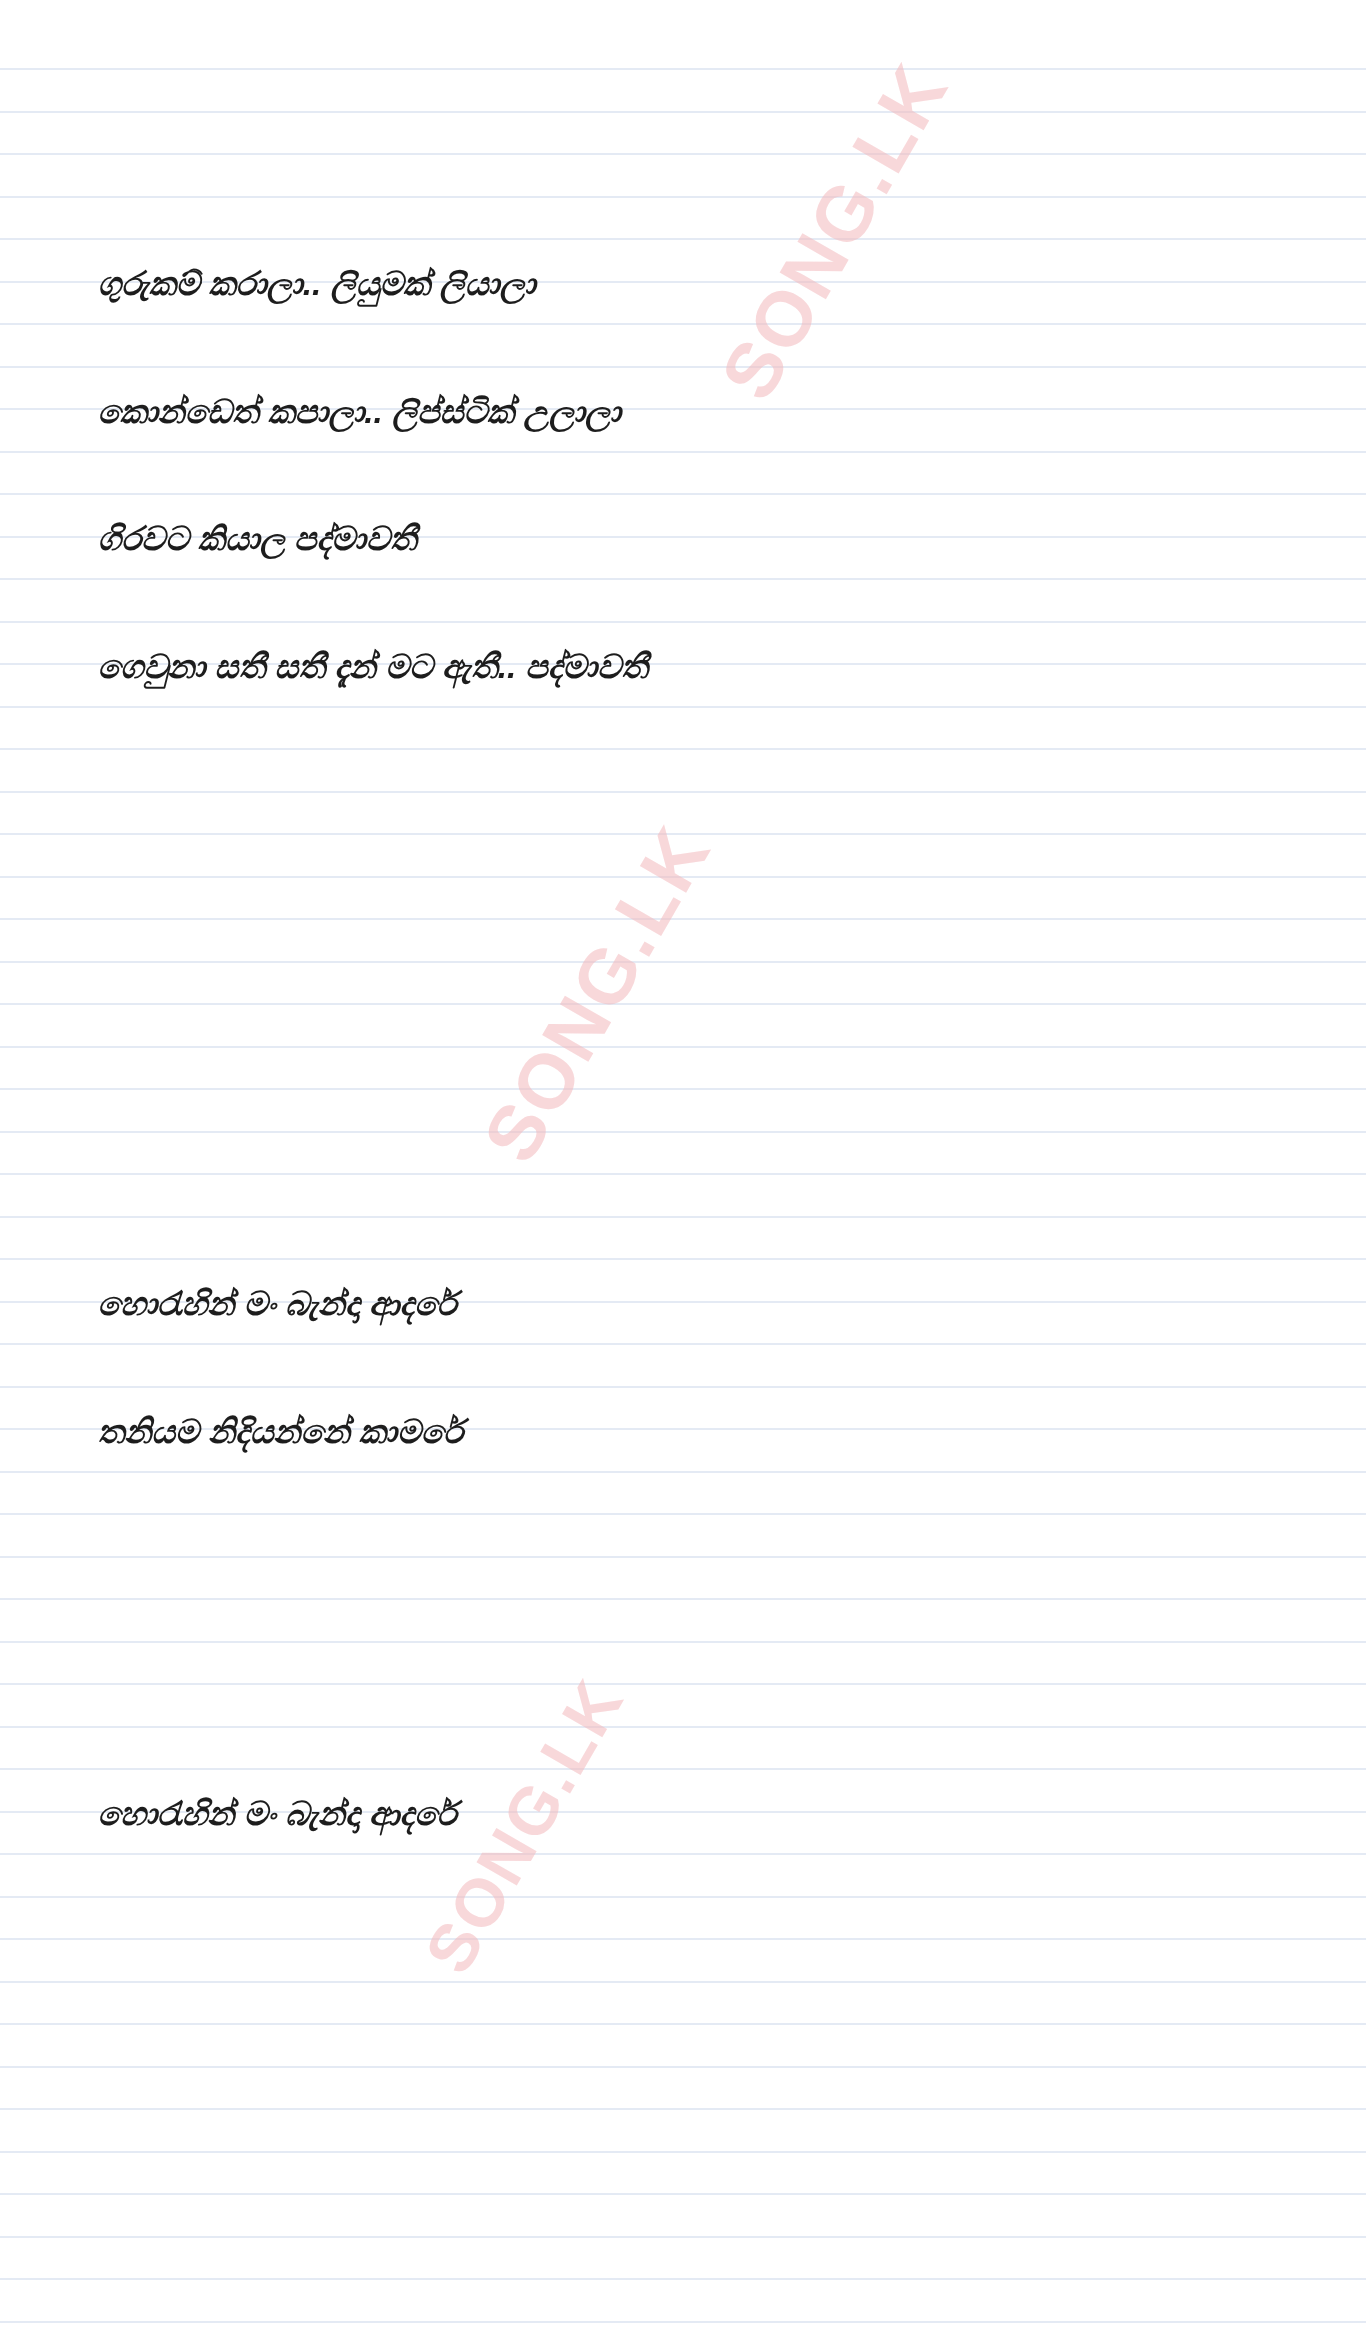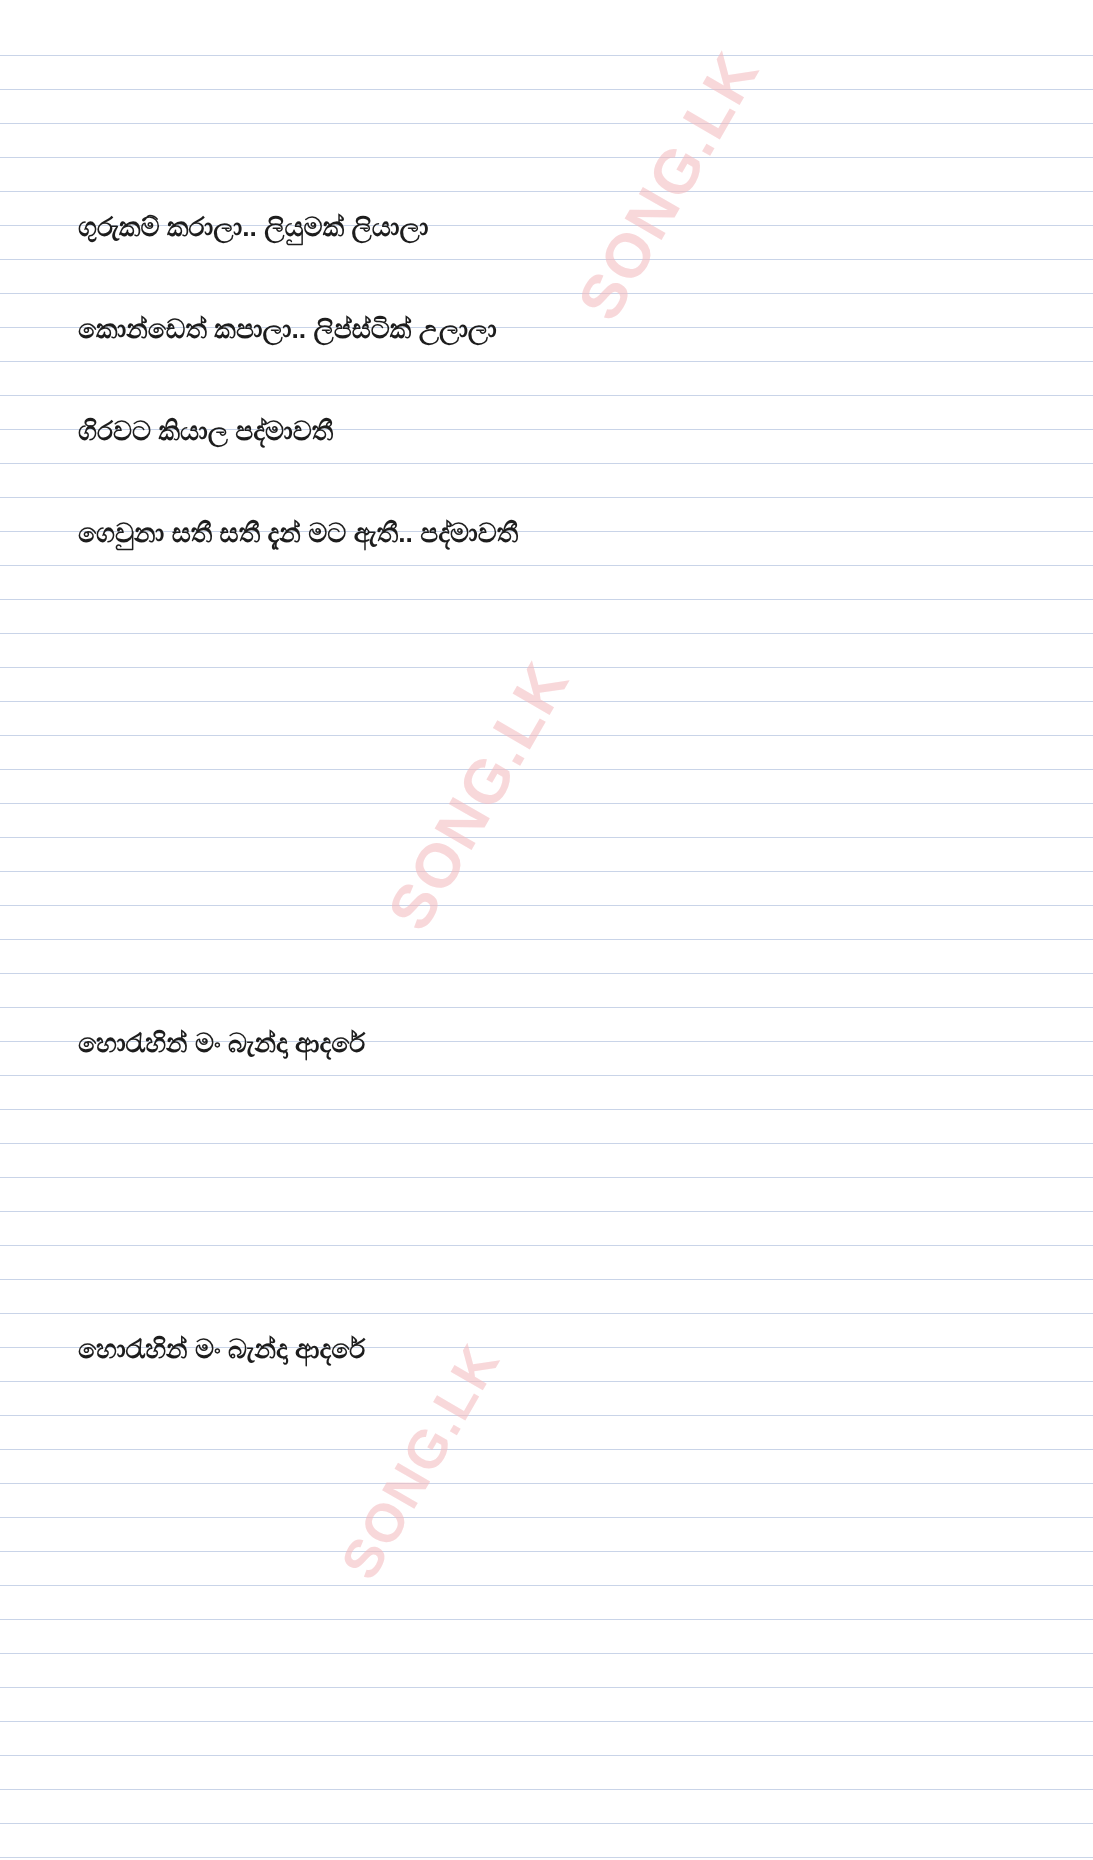--- a/index.html
+++ b/index.html
@@ -76,20 +76,21 @@
     color: #1d1d1d;
     font-weight: bold;
     white-space: pre-wrap;
   }
   .stanza {
     margin: 0 0 34px 0;
   }
   .line {
     height: 34px;
     white-space: nowrap;
+    font-style: italic;
   }
 </style>
 </head>
 <body>
 
 <div class="page">
 
   <div class="rules"></div>
   <div class="margin-left"></div>
 
@@ -107,20 +108,21 @@
         <div class="line">කොන්ඩෙත් කපාලා.. ලිප්ස්ටික් උලාලා</div>
         <div class="line">ගිරවට කියාල පද්මාවතී</div>
         <div class="line">ගෙවුනා සතී සතී දැන් මට ඇතී.. පද්මාවතී</div>
       </div>
 
       <div class="stanza">
       </div>
 
       <div class="stanza">
         <div class="line">හොරැහින් මං බැන්දා ආදරේ</div>
+        <div class="line">තනියම නිදියන්නේ කාමරේ</div>
       </div>
 
       <div class="stanza">
         <div class="line">හොරැහින් මං බැන්දා ආදරේ</div>
         
         
       </div>
 
       
 

